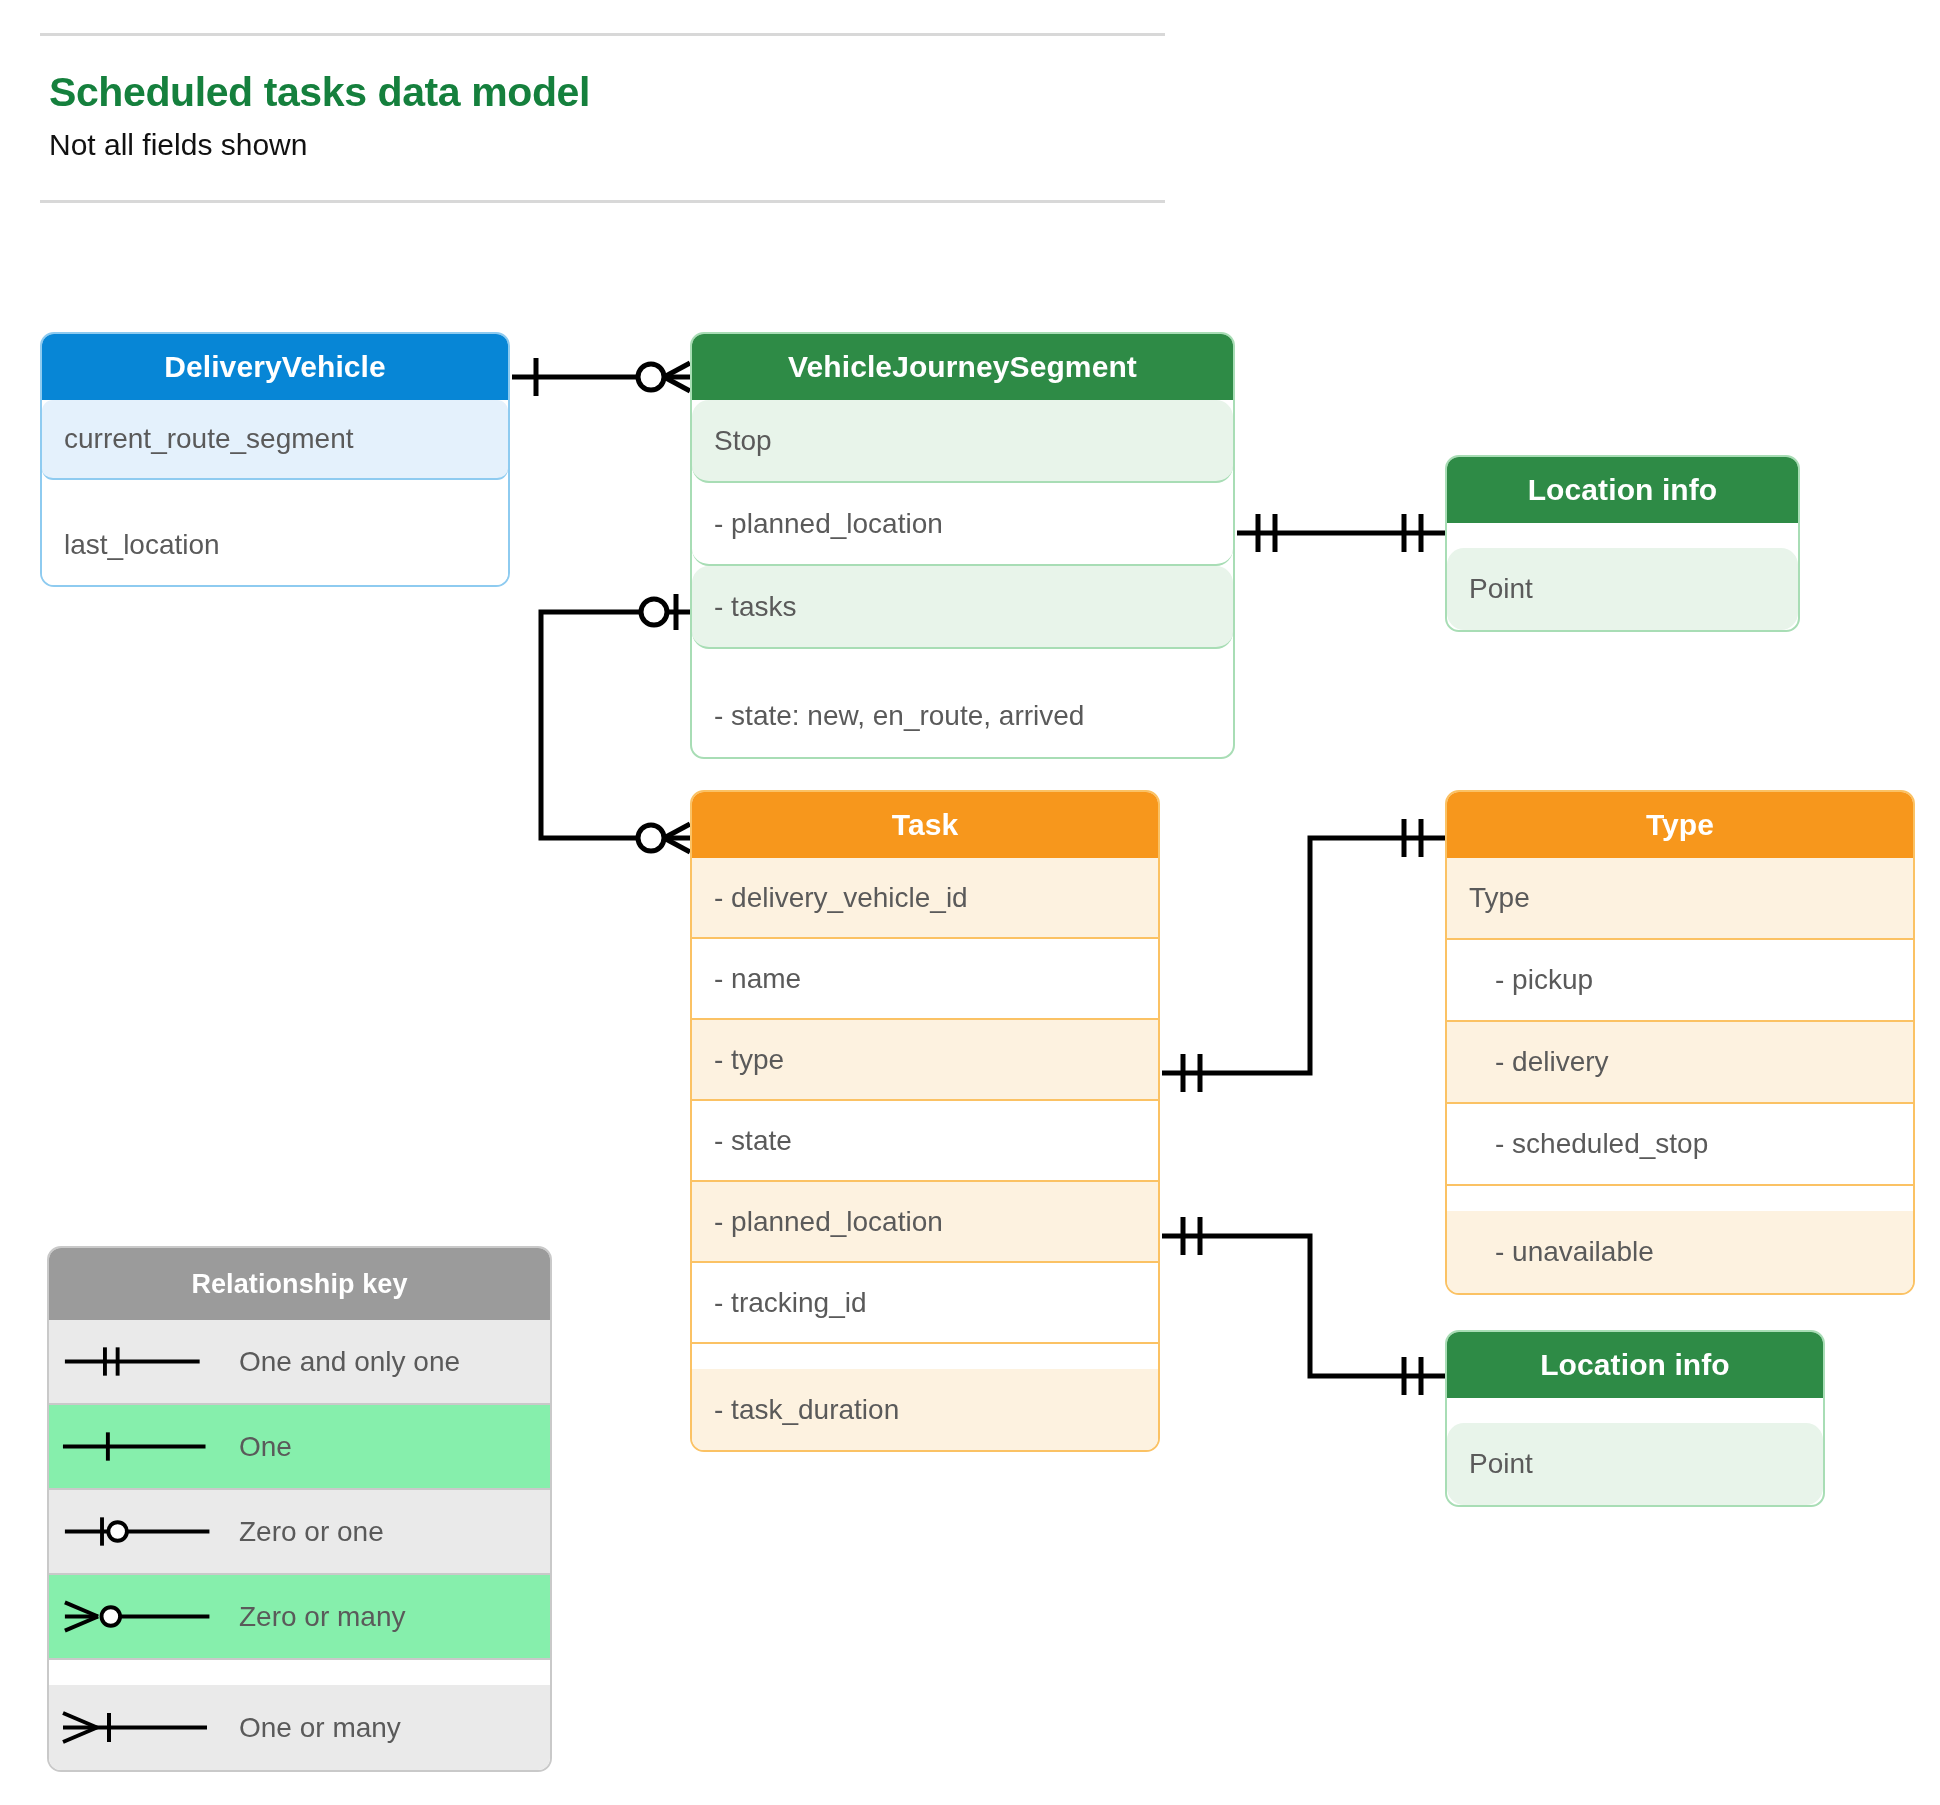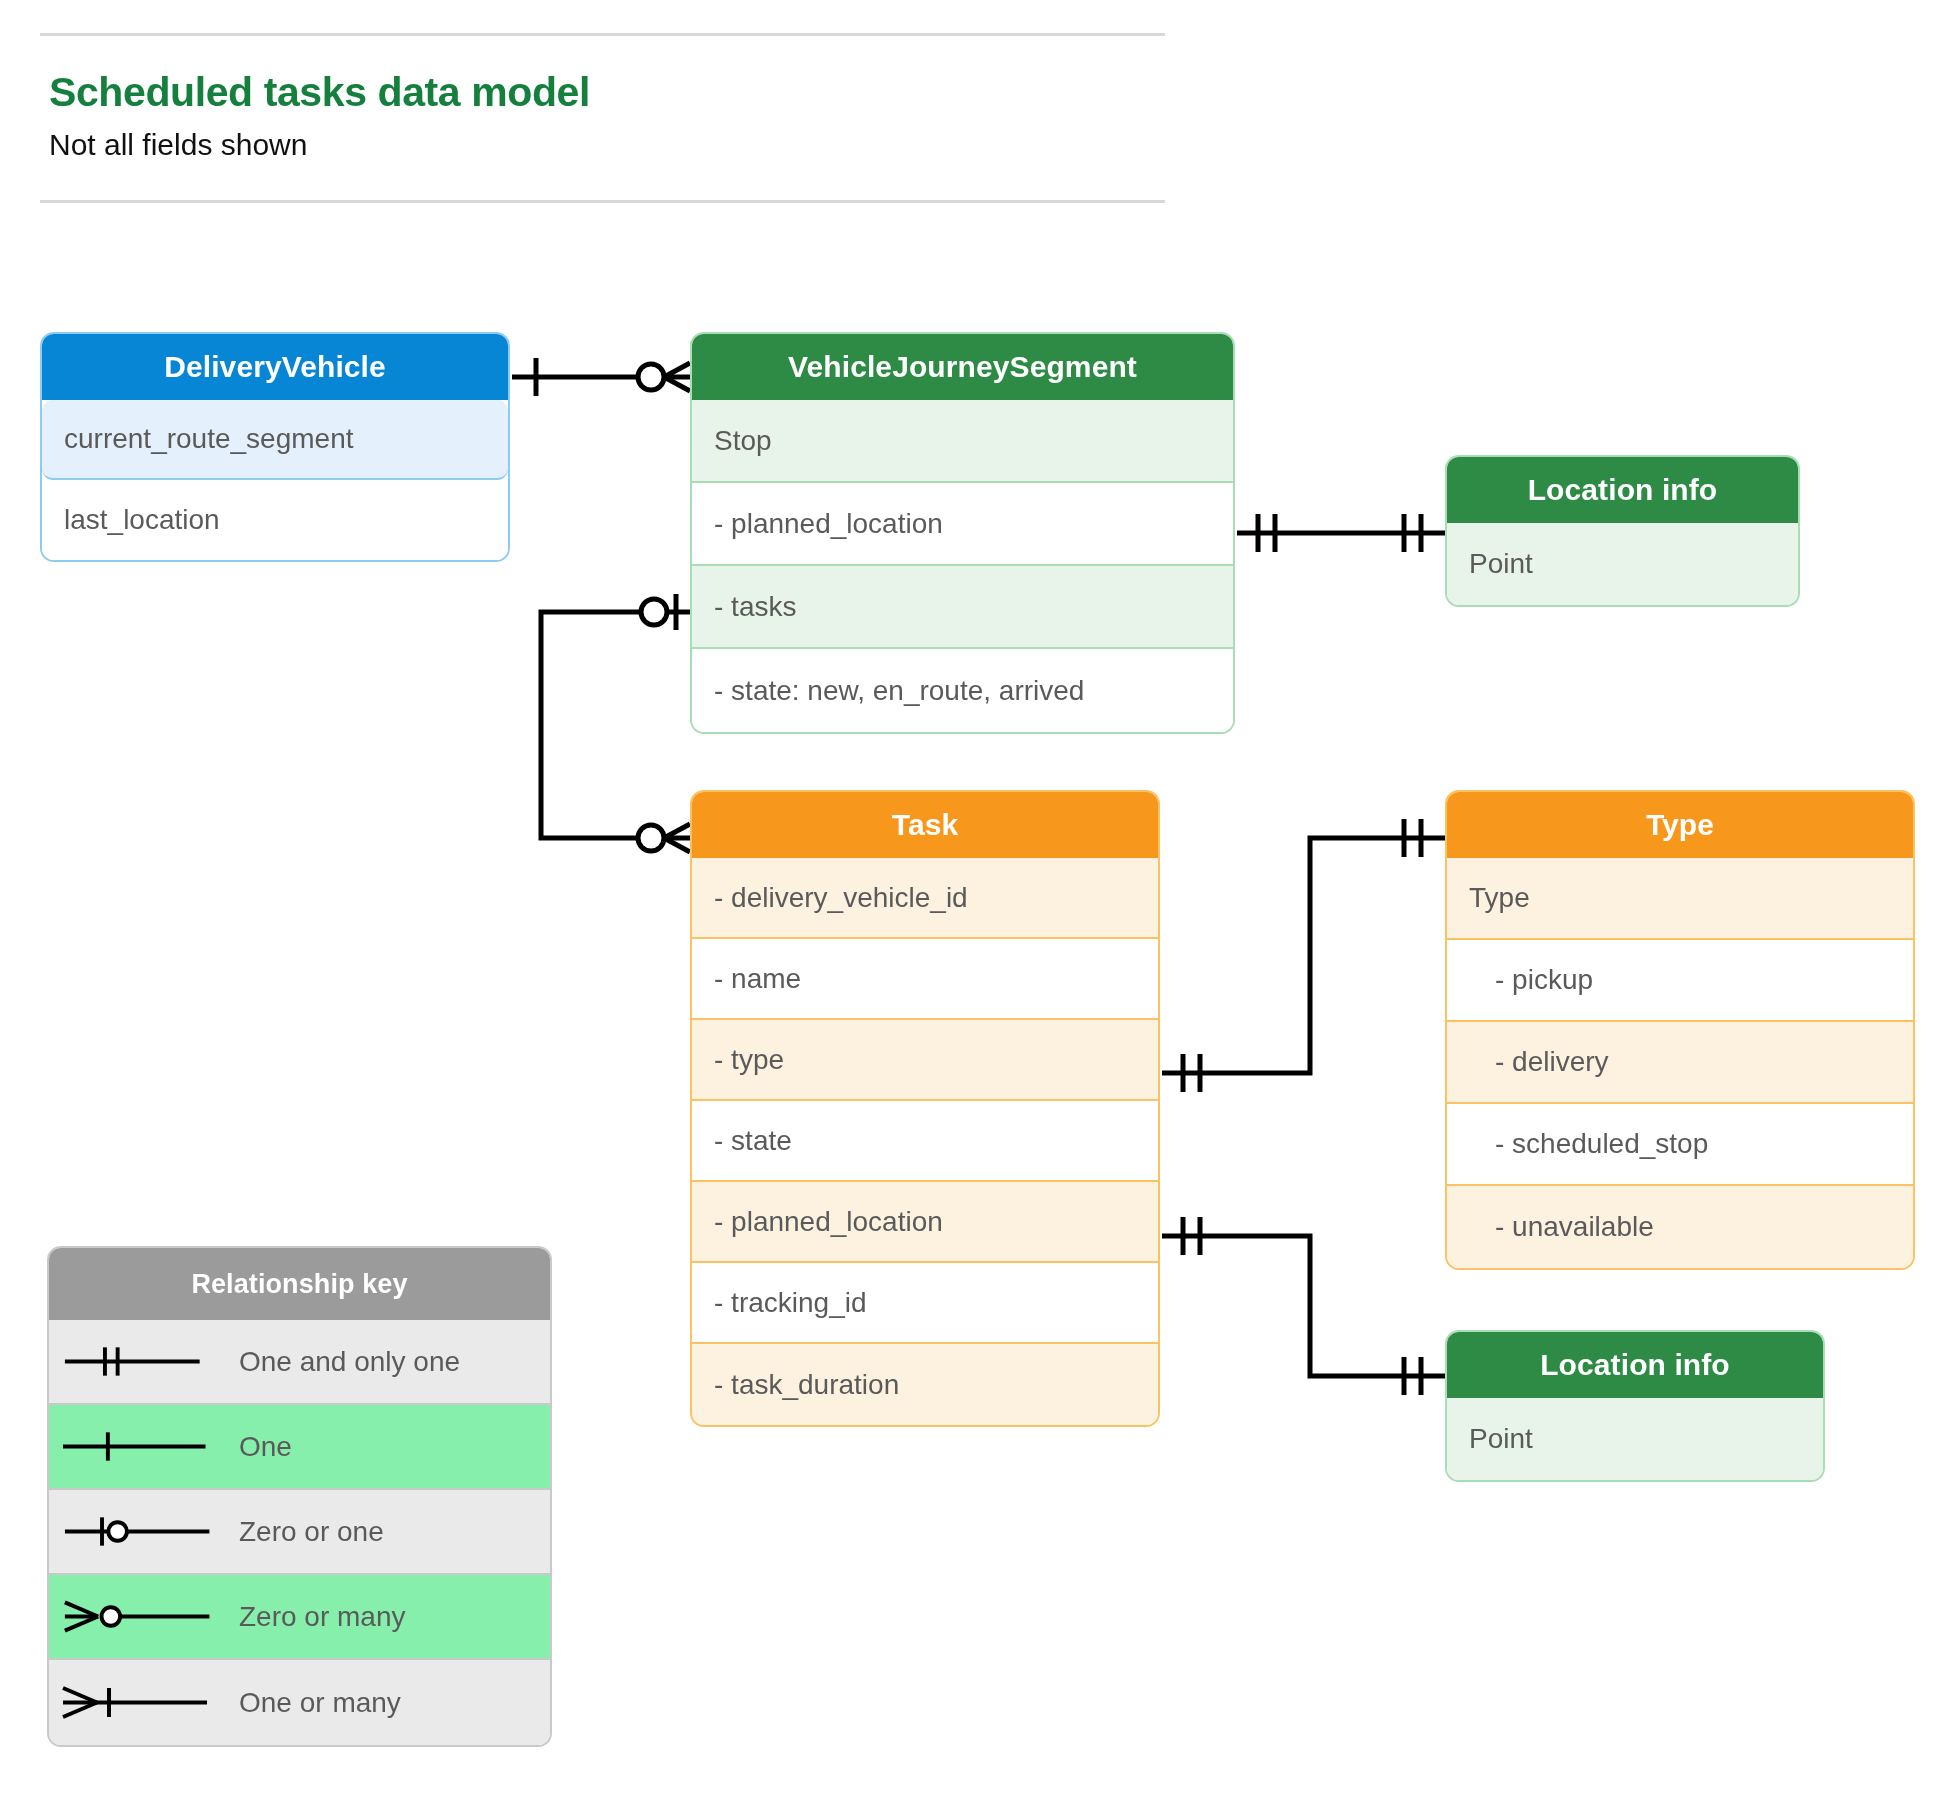--- a/index.html
+++ b/index.html
@@ -66,32 +66,32 @@
   }
   .entity .erow {
     font-size: 28px;
     color: #5a5a5a;
     display: flex;
     align-items: center;
     padding-left: 22px;
     border-bottom: 2px solid transparent;
     white-space: nowrap;
   }
-  .entity .erow:last-child { border-bottom: none; }
+  .entity .erow:last-child { border-bottom: none; margin-top: 25px; }
 
   
   .theme-blue .ehead { background: #0786d6; }
   .theme-blue { border: 2px solid #8ecbf0; }
   .theme-blue .erow { border-bottom-color: #8ecbf0; background: #ffffff; }
   .theme-blue .erow.alt { background: #e4f1fc; border-radius: 11px; }
 
   
   .theme-green .ehead { background: #2e8b46; }
   .theme-green { border: 2px solid #a8ddb5; }
-  .theme-green .erow { border-bottom-color: #a8ddb5; background: #ffffff; }
+  .theme-green .erow { border-bottom-color: #a8ddb5; background: #ffffff; border-radius: 17px; }
   .theme-green .erow.alt { background: #e8f4ea; }
 
   
   .theme-orange .ehead { background: #f7971c; }
   .theme-orange { border: 2px solid #fbc264; }
   .theme-orange .erow { border-bottom-color: #fbc264; background: #ffffff; }
   .theme-orange .erow.alt { background: #fdf2e0; }
 
   
   .theme-gray .ehead { background: #9b9b9b; }

